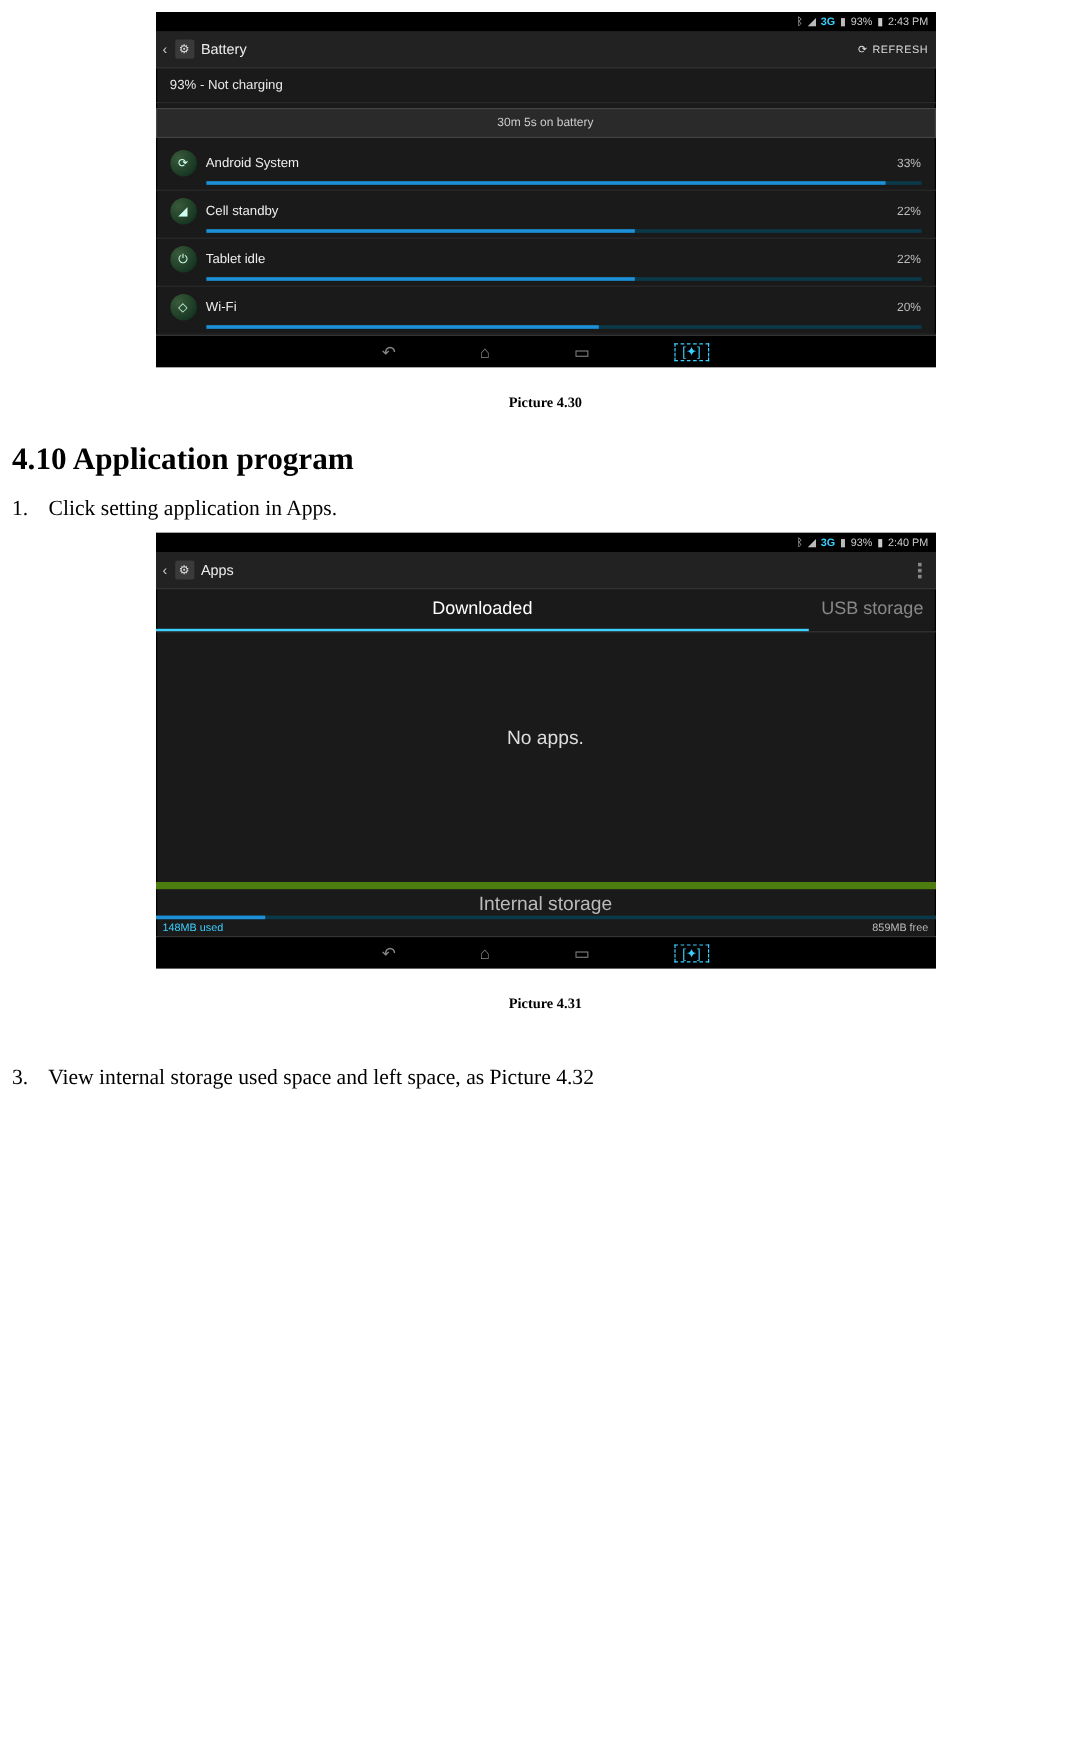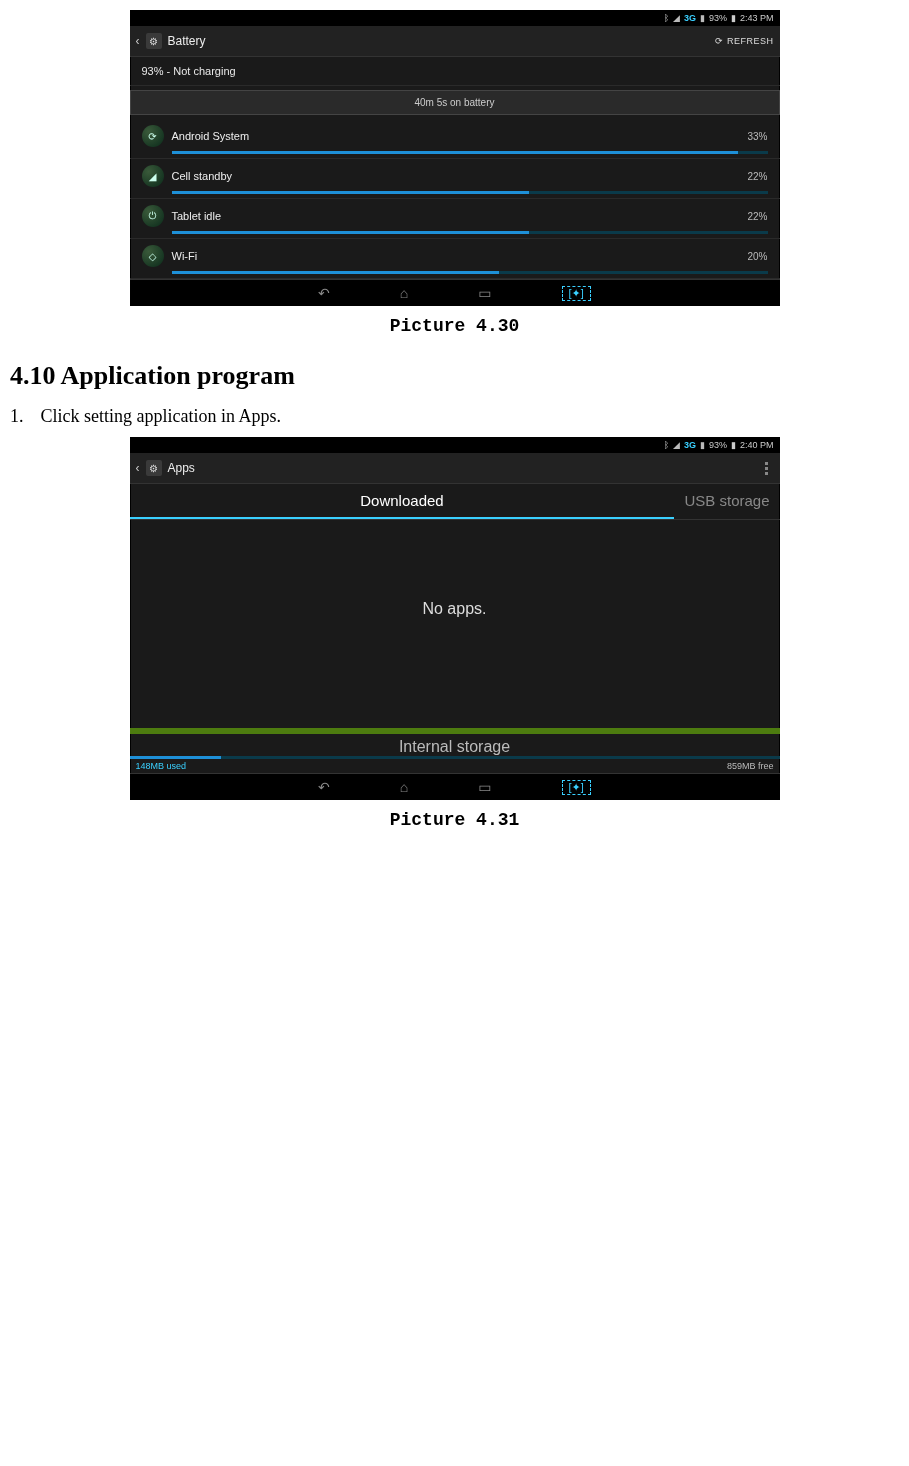--- a/index.html
+++ b/index.html
@@ -134,24 +134,24 @@
   .storage-bar {
     height:3px;background:#0a3a4a;position:relative;margin-bottom:2px;
   }
   .storage-bar .fill { height:100%;width:14%;background:#1e90d8; }
   .storage-line {
     display:flex;justify-content:space-between;font-size:9px;padding:0 6px 2px 6px;
   }
   .storage-line .used { color:#3ad0ff; }
   .storage-line .free { color:#bbb; }
   .caption {
-    font-family:Liberation Mono, monospace;
+    font-family:Liberation Serif, serif;
     font-weight:bold;
-    font-size:18px;
-    margin-top:10px;
+    font-size:12px;
+    margin-top:22px;
   }
   .heading {
     font-size:26px;
     font-weight:bold;
     margin:25px 0 15px 10px;
   }
   .list-line {
     font-size:18px;
     margin:8px 10px 8px 10px;
     text-align:justify;
@@ -183,21 +183,21 @@
         <span class="title">Battery</span>
         <span class="refresh-wrap">
           <span>⟳</span>
           <span>REFRESH</span>
         </span>
       </div>
       <div class="row">
         <span>93% - Not charging</span>
       </div>
       <div class="bar-center">
-        <span>40m 5s on battery</span>
+        <span>30m 5s on battery</span>
       </div>
       <div class="usage-row">
         <div class="top">
           <span class="icon">⟳</span>
           <span class="label">Android System</span>
           <span class="pct">33%</span>
         </div>
         <div class="bar">
             <div class="fill" style="width:95%"></div>
           </div>
@@ -287,14 +287,18 @@
         <span class="btn">↶</span>
         <span class="btn">⌂</span>
         <span class="btn">▭</span>
         <span class="btn blue">[✦]</span>
       </div>
     </div>
     <div class="caption">Picture 4.31</div>
   </div>
 
   <div style="height:25px"></div>
+  <div class="list-line">
+    <span class="num">3.</span>
+    <span>View internal storage used space and left space, as Picture 4.32</span>
+  </div>
 
 </div>
 
 </body></html>

